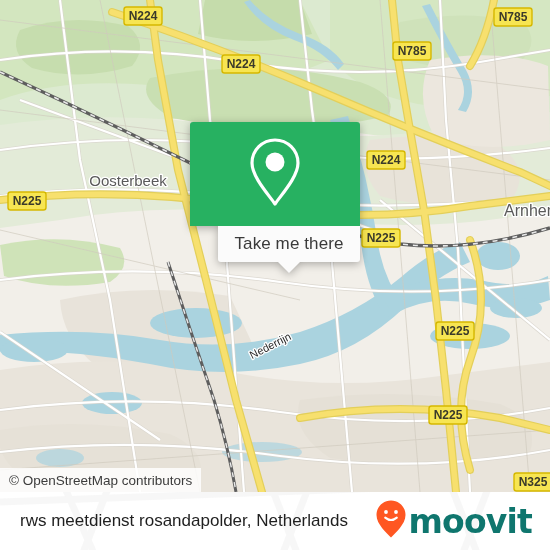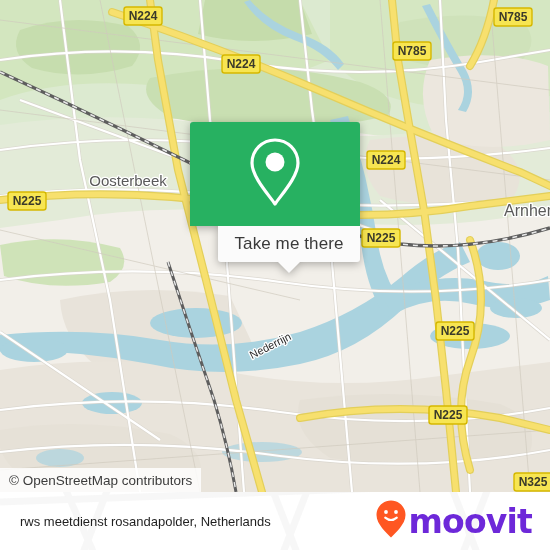--- a/index.html
+++ b/index.html
@@ -93,34 +93,34 @@
     position: absolute;
     left: 0; top: -60px;
     width: 550px; height: 180px;
     opacity: .5;
   }
   #footer-caption {
     position: absolute;
     left: 20px; top: 0;
     height: 58px;
     display: flex; align-items: center;
-    font-size: 13px;
+    font-size: 17px;
     color: #1f1f1f;
     white-space: nowrap;
   }
   #footer-logo {
     position: absolute;
     right: 18px; top: 0;
     height: 58px;
     display: flex; align-items: center; gap: 2px;
   }
   #logo-text {
     font-size: 33px;
     font-weight: bold;
-    color: #6d28d9;
+    color: #0f766e;
     letter-spacing: -0.8px;
     line-height: 1;
     font-family: "DejaVu Sans", sans-serif;
     text-align: right;
   }
 </style>
 </head>
 <body>
 
 <div id="page">

